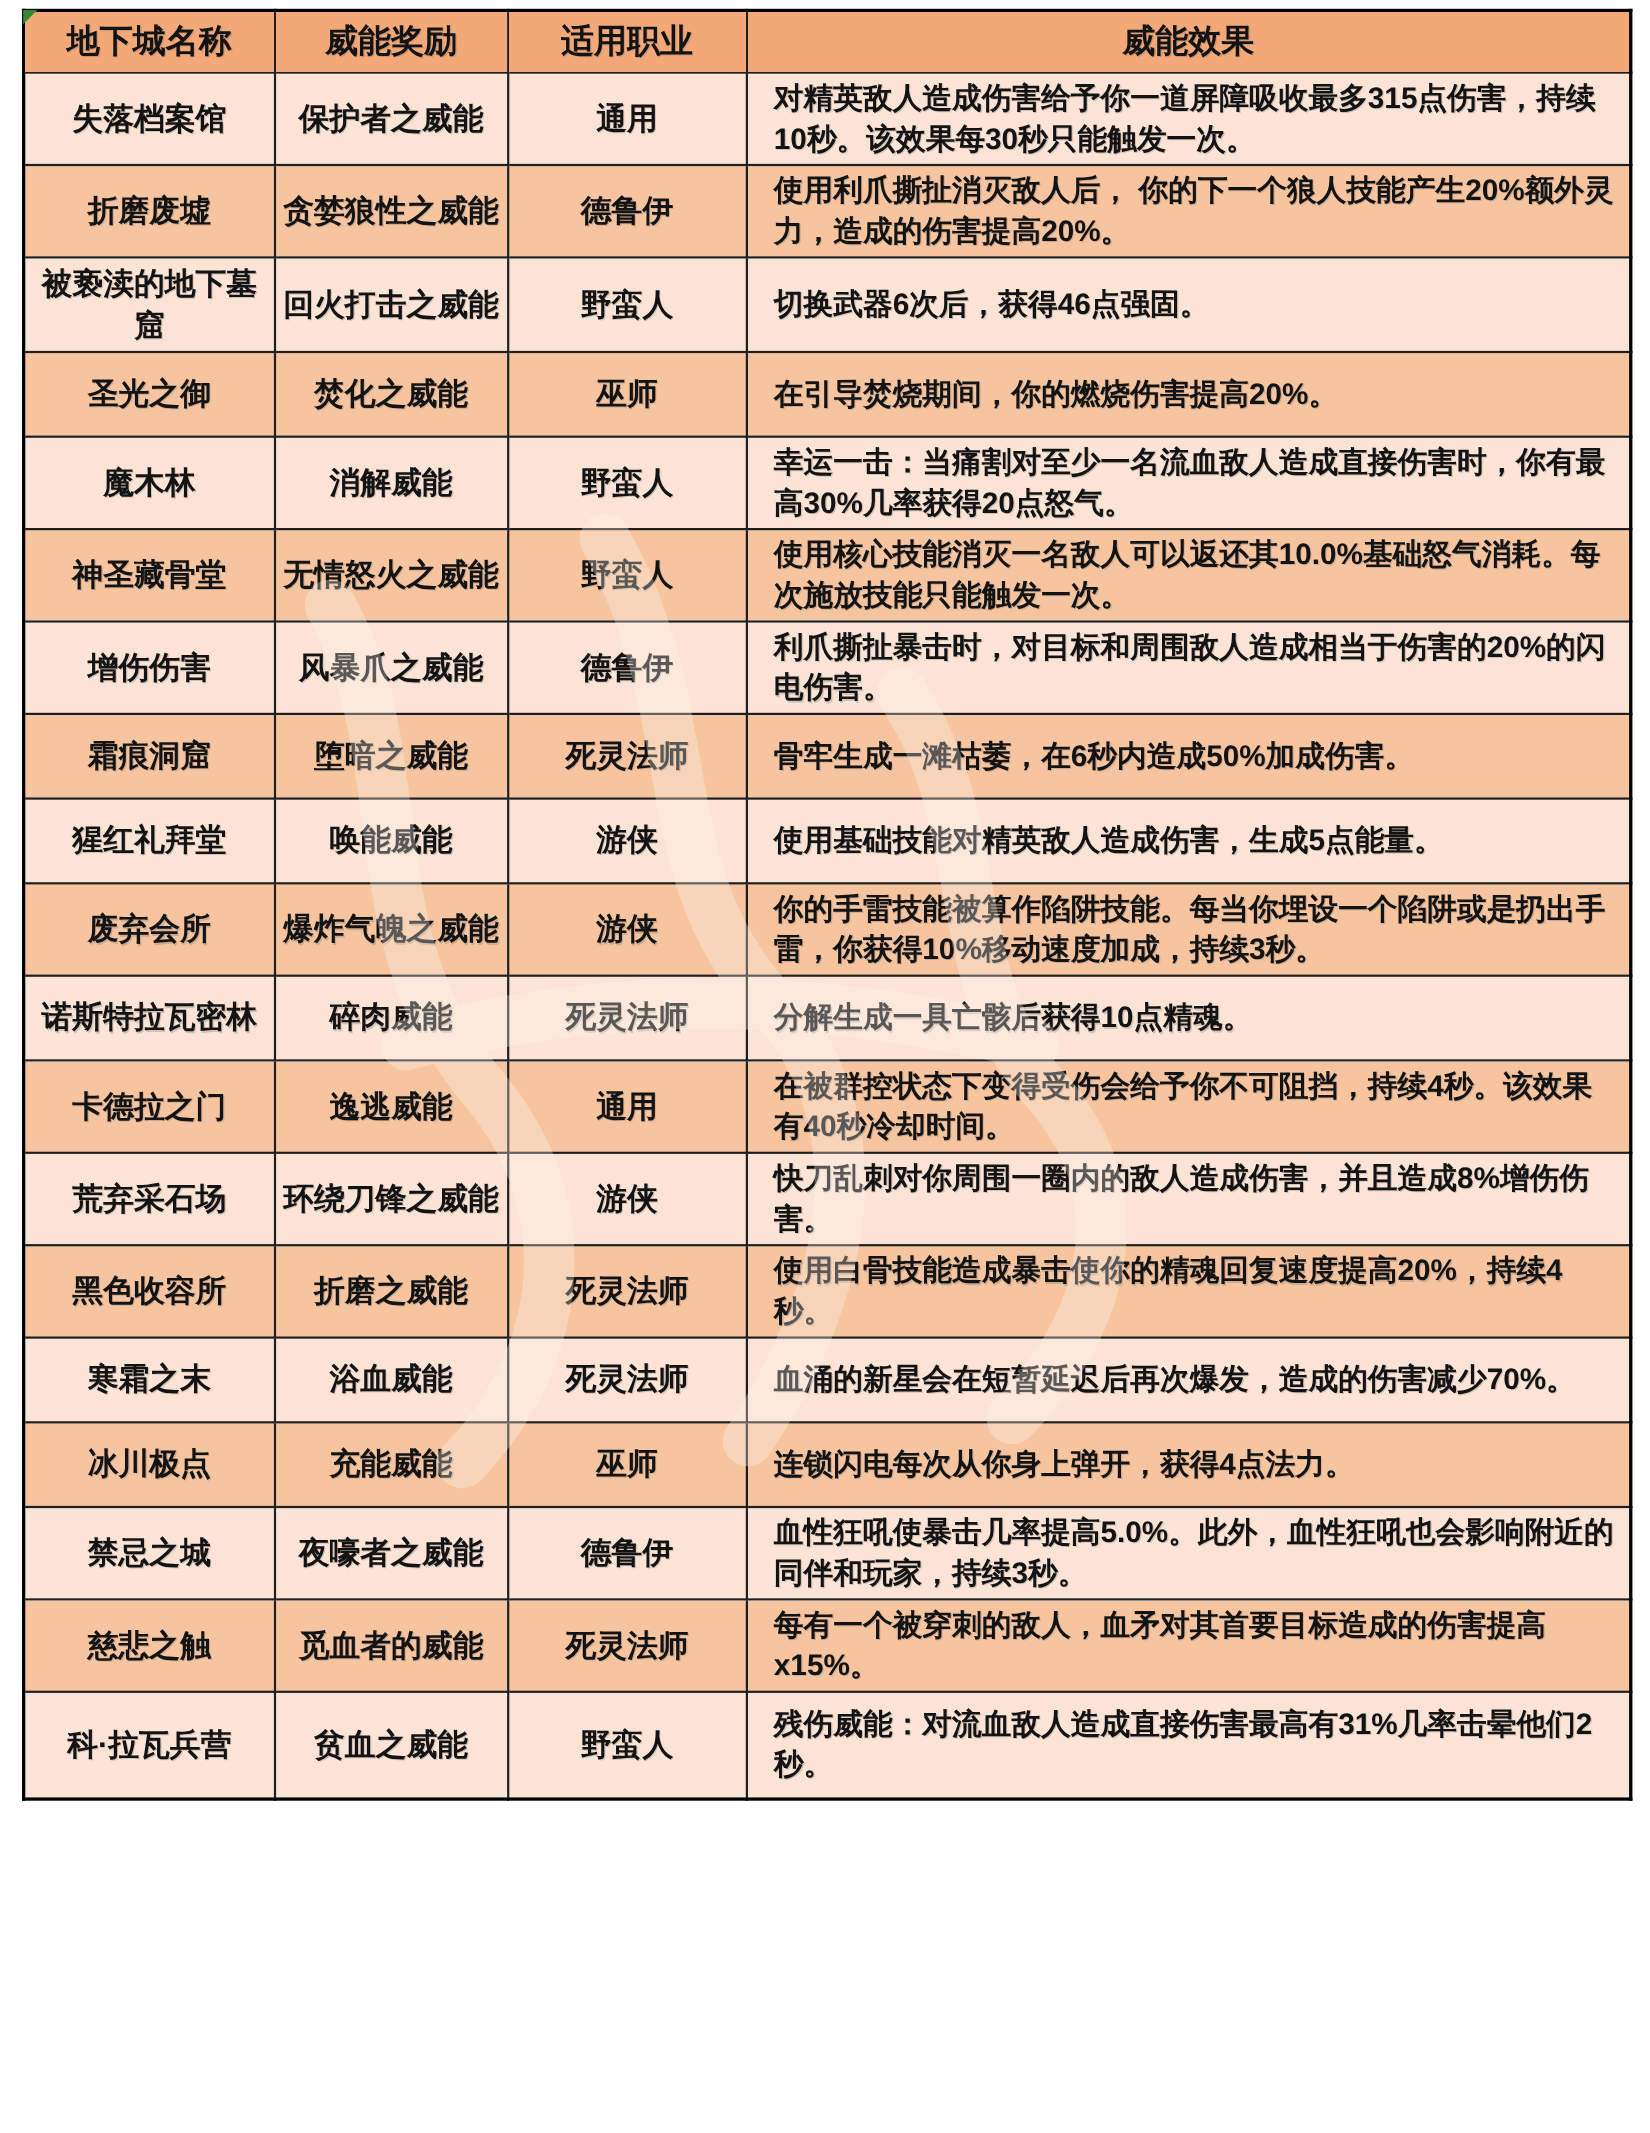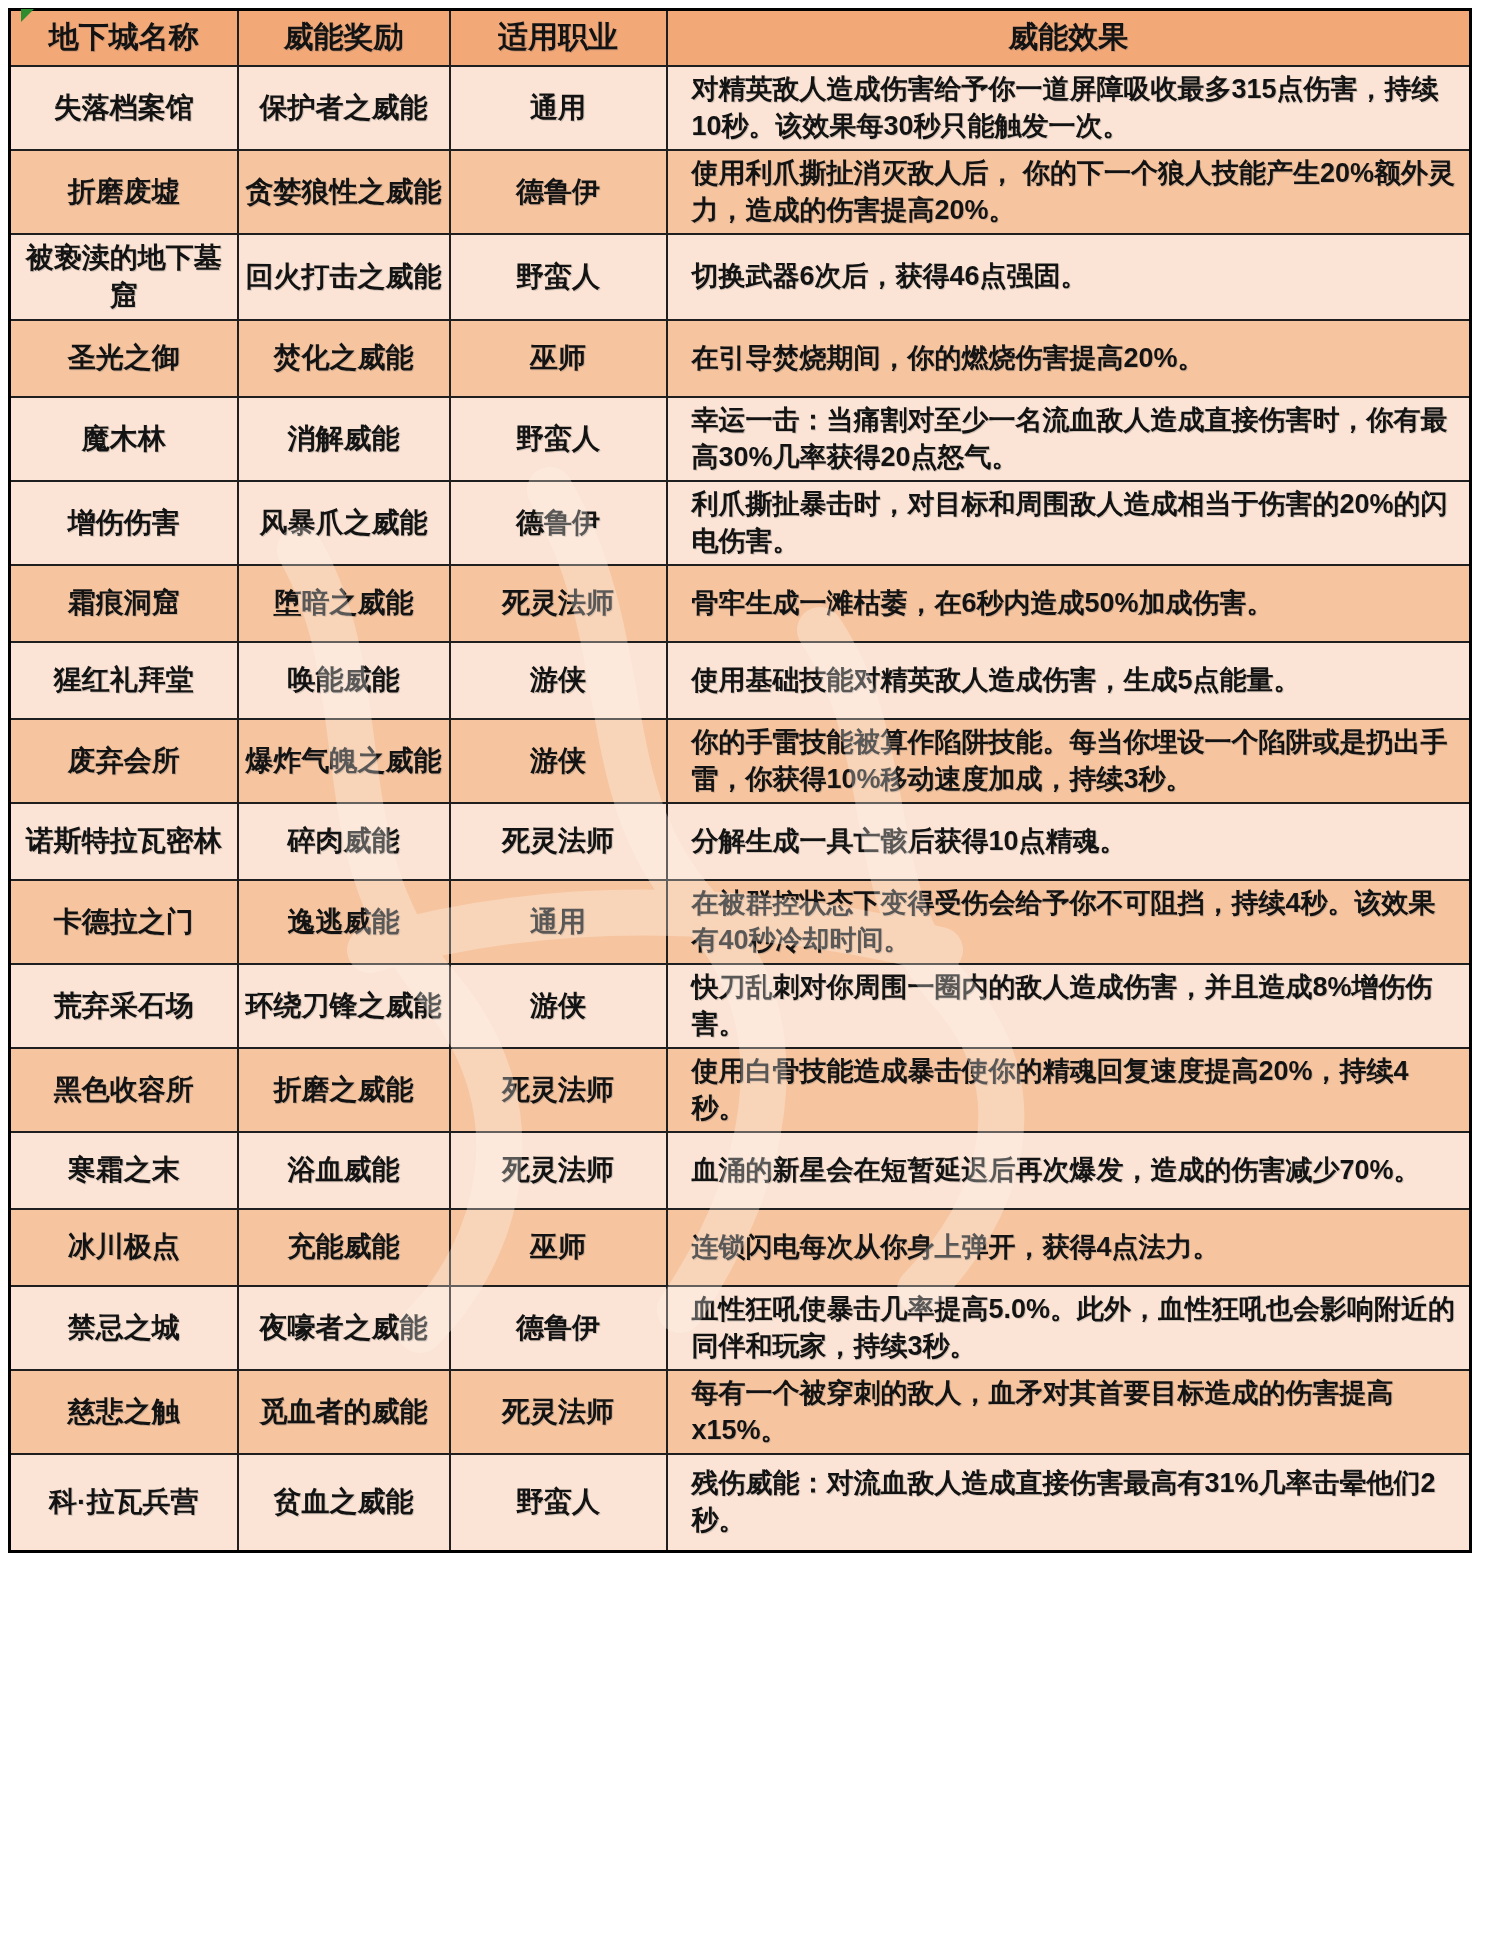--- a/index.html
+++ b/index.html
@@ -10,21 +10,21 @@
   }
   .stage{
     position:relative;
     width:1500px;
     height:1939px;
     background:#ffffff;
     overflow:hidden;
   }
   table.aspect-table{
     position:absolute;
-    left:8px;
+    left:20px;
     top:8px;
     width:1461px;
     border-collapse:collapse;
     table-layout:fixed;
     border:3px solid #000000;
   }
   col.c1{width:228px}
   col.c2{width:212px}
   col.c3{width:217px}
   col.c4{width:804px}
@@ -128,20 +128,26 @@
     <td class="reward">焚化之威能</td>
     <td class="job">巫师</td>
     <td class="effect">在引导焚烧期间，你的燃烧伤害提高20%。</td>
   </tr>
         <tr>
     <td class="name">魔木林</td>
     <td class="reward">消解威能</td>
     <td class="job">野蛮人</td>
     <td class="effect">幸运一击：当痛割对至少一名流血敌人造成直接伤害时，你有最高30%几率获得20点怒气。</td>
   </tr>
+        <tr class="alt">
+    <td class="name">神圣藏骨堂</td>
+    <td class="reward">无情怒火之威能</td>
+    <td class="job">野蛮人</td>
+    <td class="effect">使用核心技能消灭一名敌人可以返还其10.0%基础怒气消耗。每次施放技能只能触发一次。</td>
+  </tr>
         <tr>
     <td class="name">增伤伤害</td>
     <td class="reward">风暴爪之威能</td>
     <td class="job">德鲁伊</td>
     <td class="effect">利爪撕扯暴击时，对目标和周围敌人造成相当于伤害的20%的闪电伤害。</td>
   </tr>
         <tr class="alt">
     <td class="name">霜痕洞窟</td>
     <td class="reward">堕暗之威能</td>
     <td class="job">死灵法师</td>

